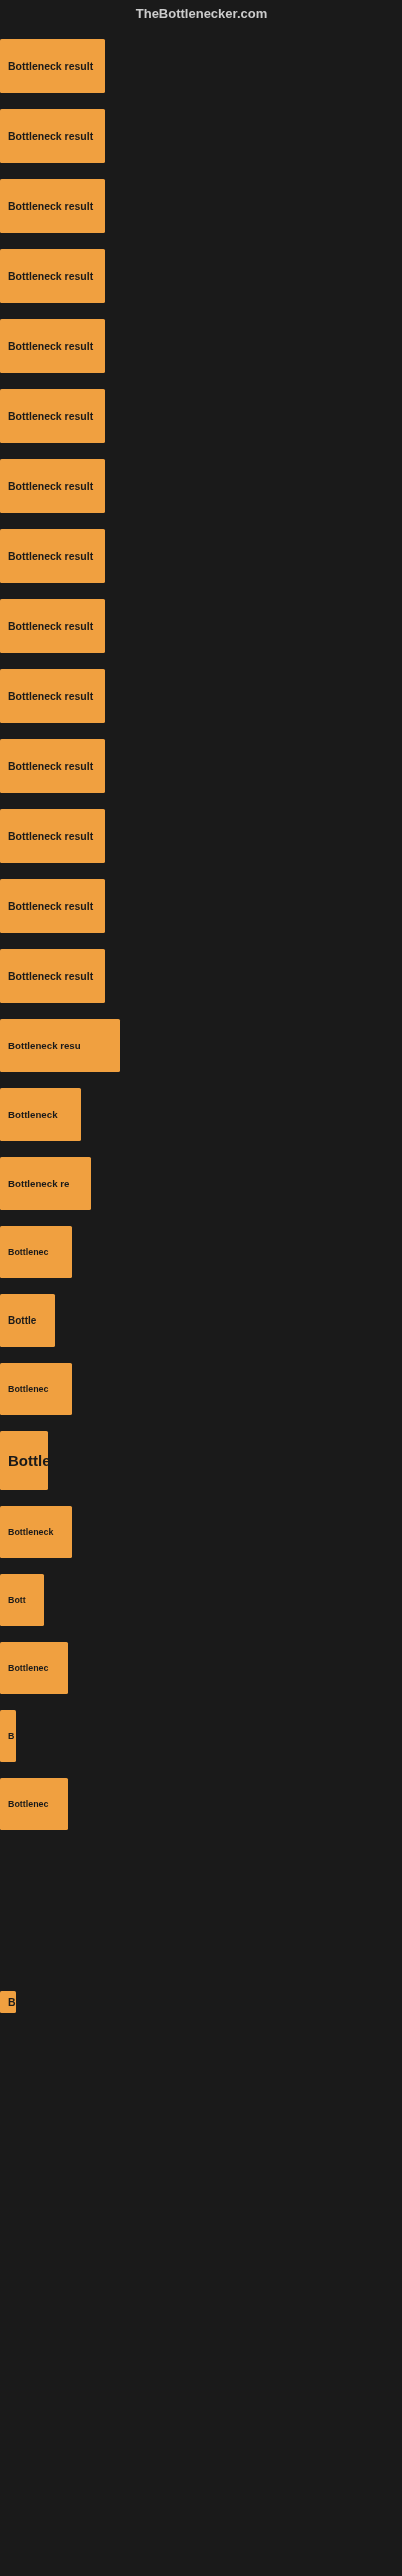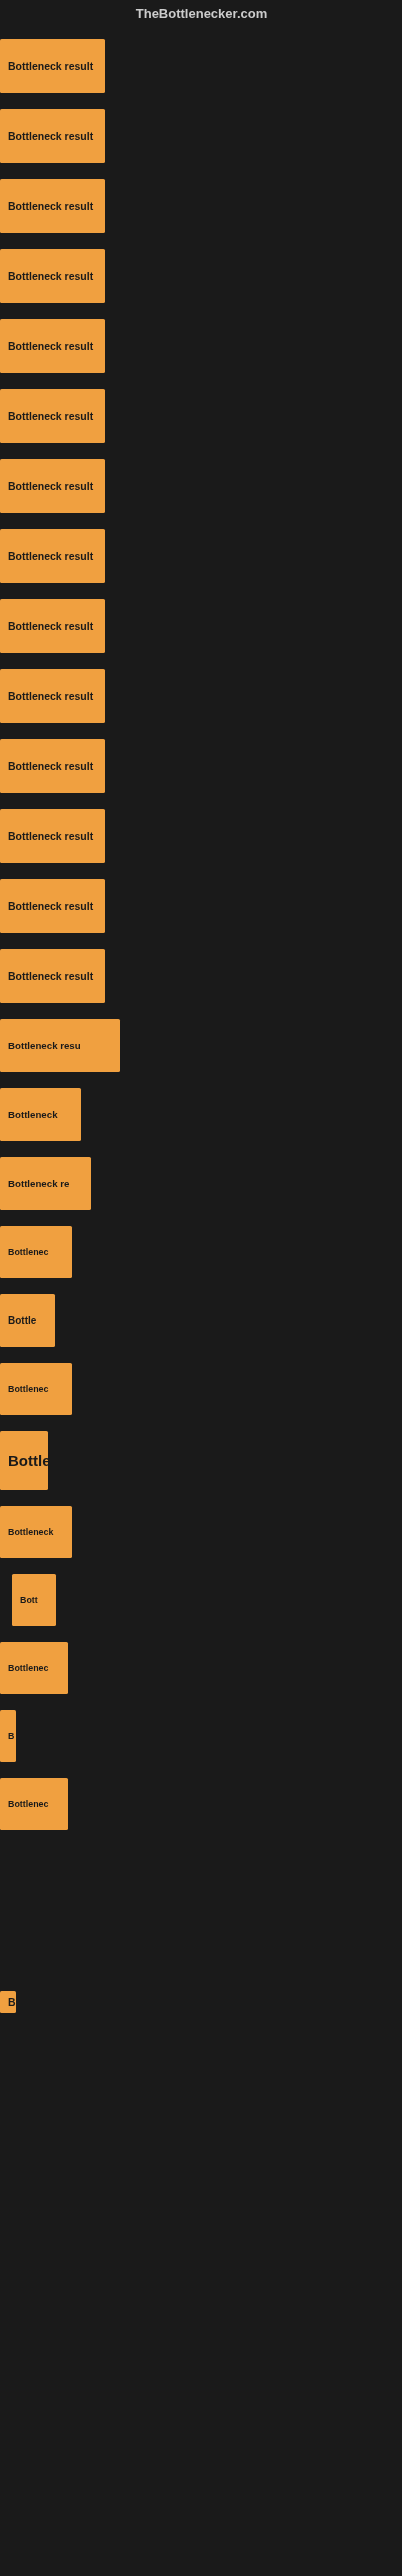--- a/index.html
+++ b/index.html
@@ -58,21 +58,21 @@
     .row-13 .bottleneck-badge { width: 105px; }
     .row-14 .bottleneck-badge { width: 105px; }
     .row-15 .bottleneck-badge { width: 120px; font-size: 9.7px; }
     .row-16 .bottleneck-badge { width: 81px; font-size: 9.7px; }
     .row-17 .bottleneck-badge { width: 91px; font-size: 9.7px; }
     .row-18 .bottleneck-badge { width: 72px; font-size: 8.9px; }
     .row-19 .bottleneck-badge { width: 55px; font-size: 10px; }
     .row-20 .bottleneck-badge { width: 72px; font-size: 8.9px; }
     .row-21 .bottleneck-badge { width: 48px; font-size: 15px; }
     .row-22 .bottleneck-badge { width: 72px; font-size: 8.9px; }
-    .row-23 .bottleneck-badge { width: 44px; font-size: 8.9px; margin-left: 12px; }
+    .row-23 .bottleneck-badge { width: 44px; font-size: 8.9px; }
     .row-24 .bottleneck-badge { width: 68px; font-size: 8.9px; }
     .row-25 .bottleneck-badge { width: 12px; font-size: 8.9px; }
     .row-26 .bottleneck-badge { width: 68px; font-size: 8.9px; }
 
     .spacer-large { height: 81px; }
     .spacer-medium { height: 48px; }
 
     .bottom-section { padding-top: 16px; }
 
     .bottom-badge {

